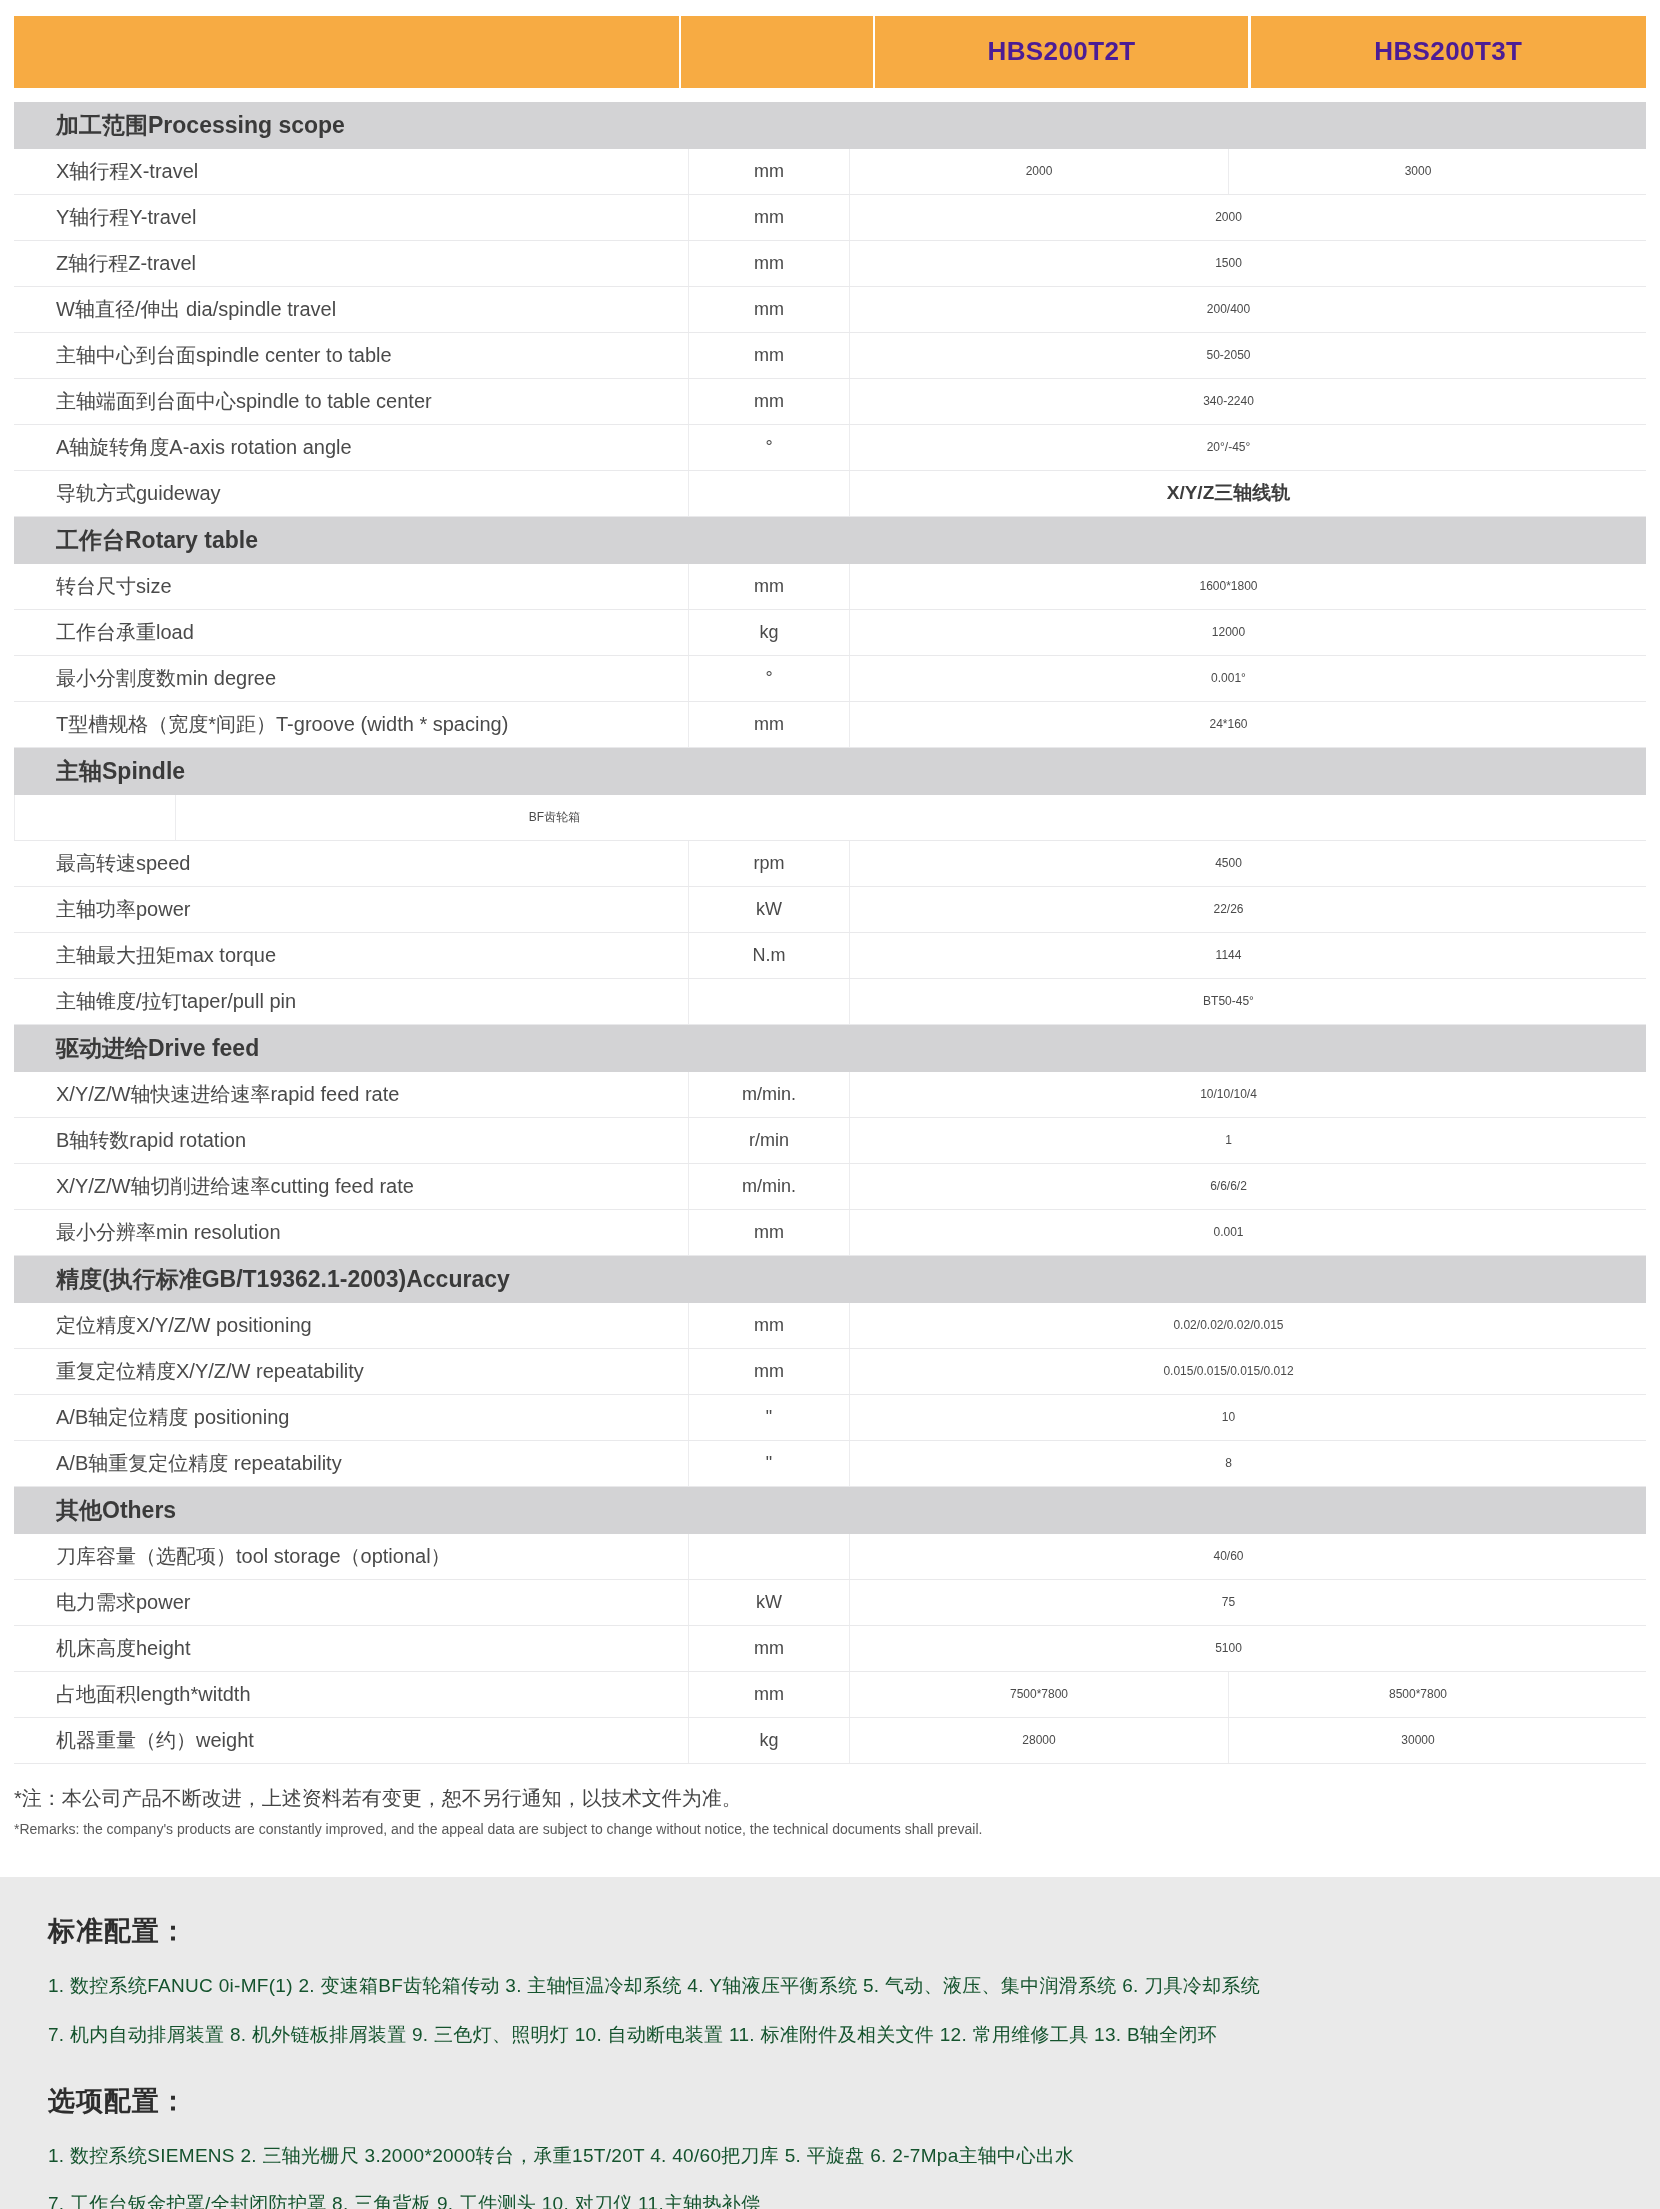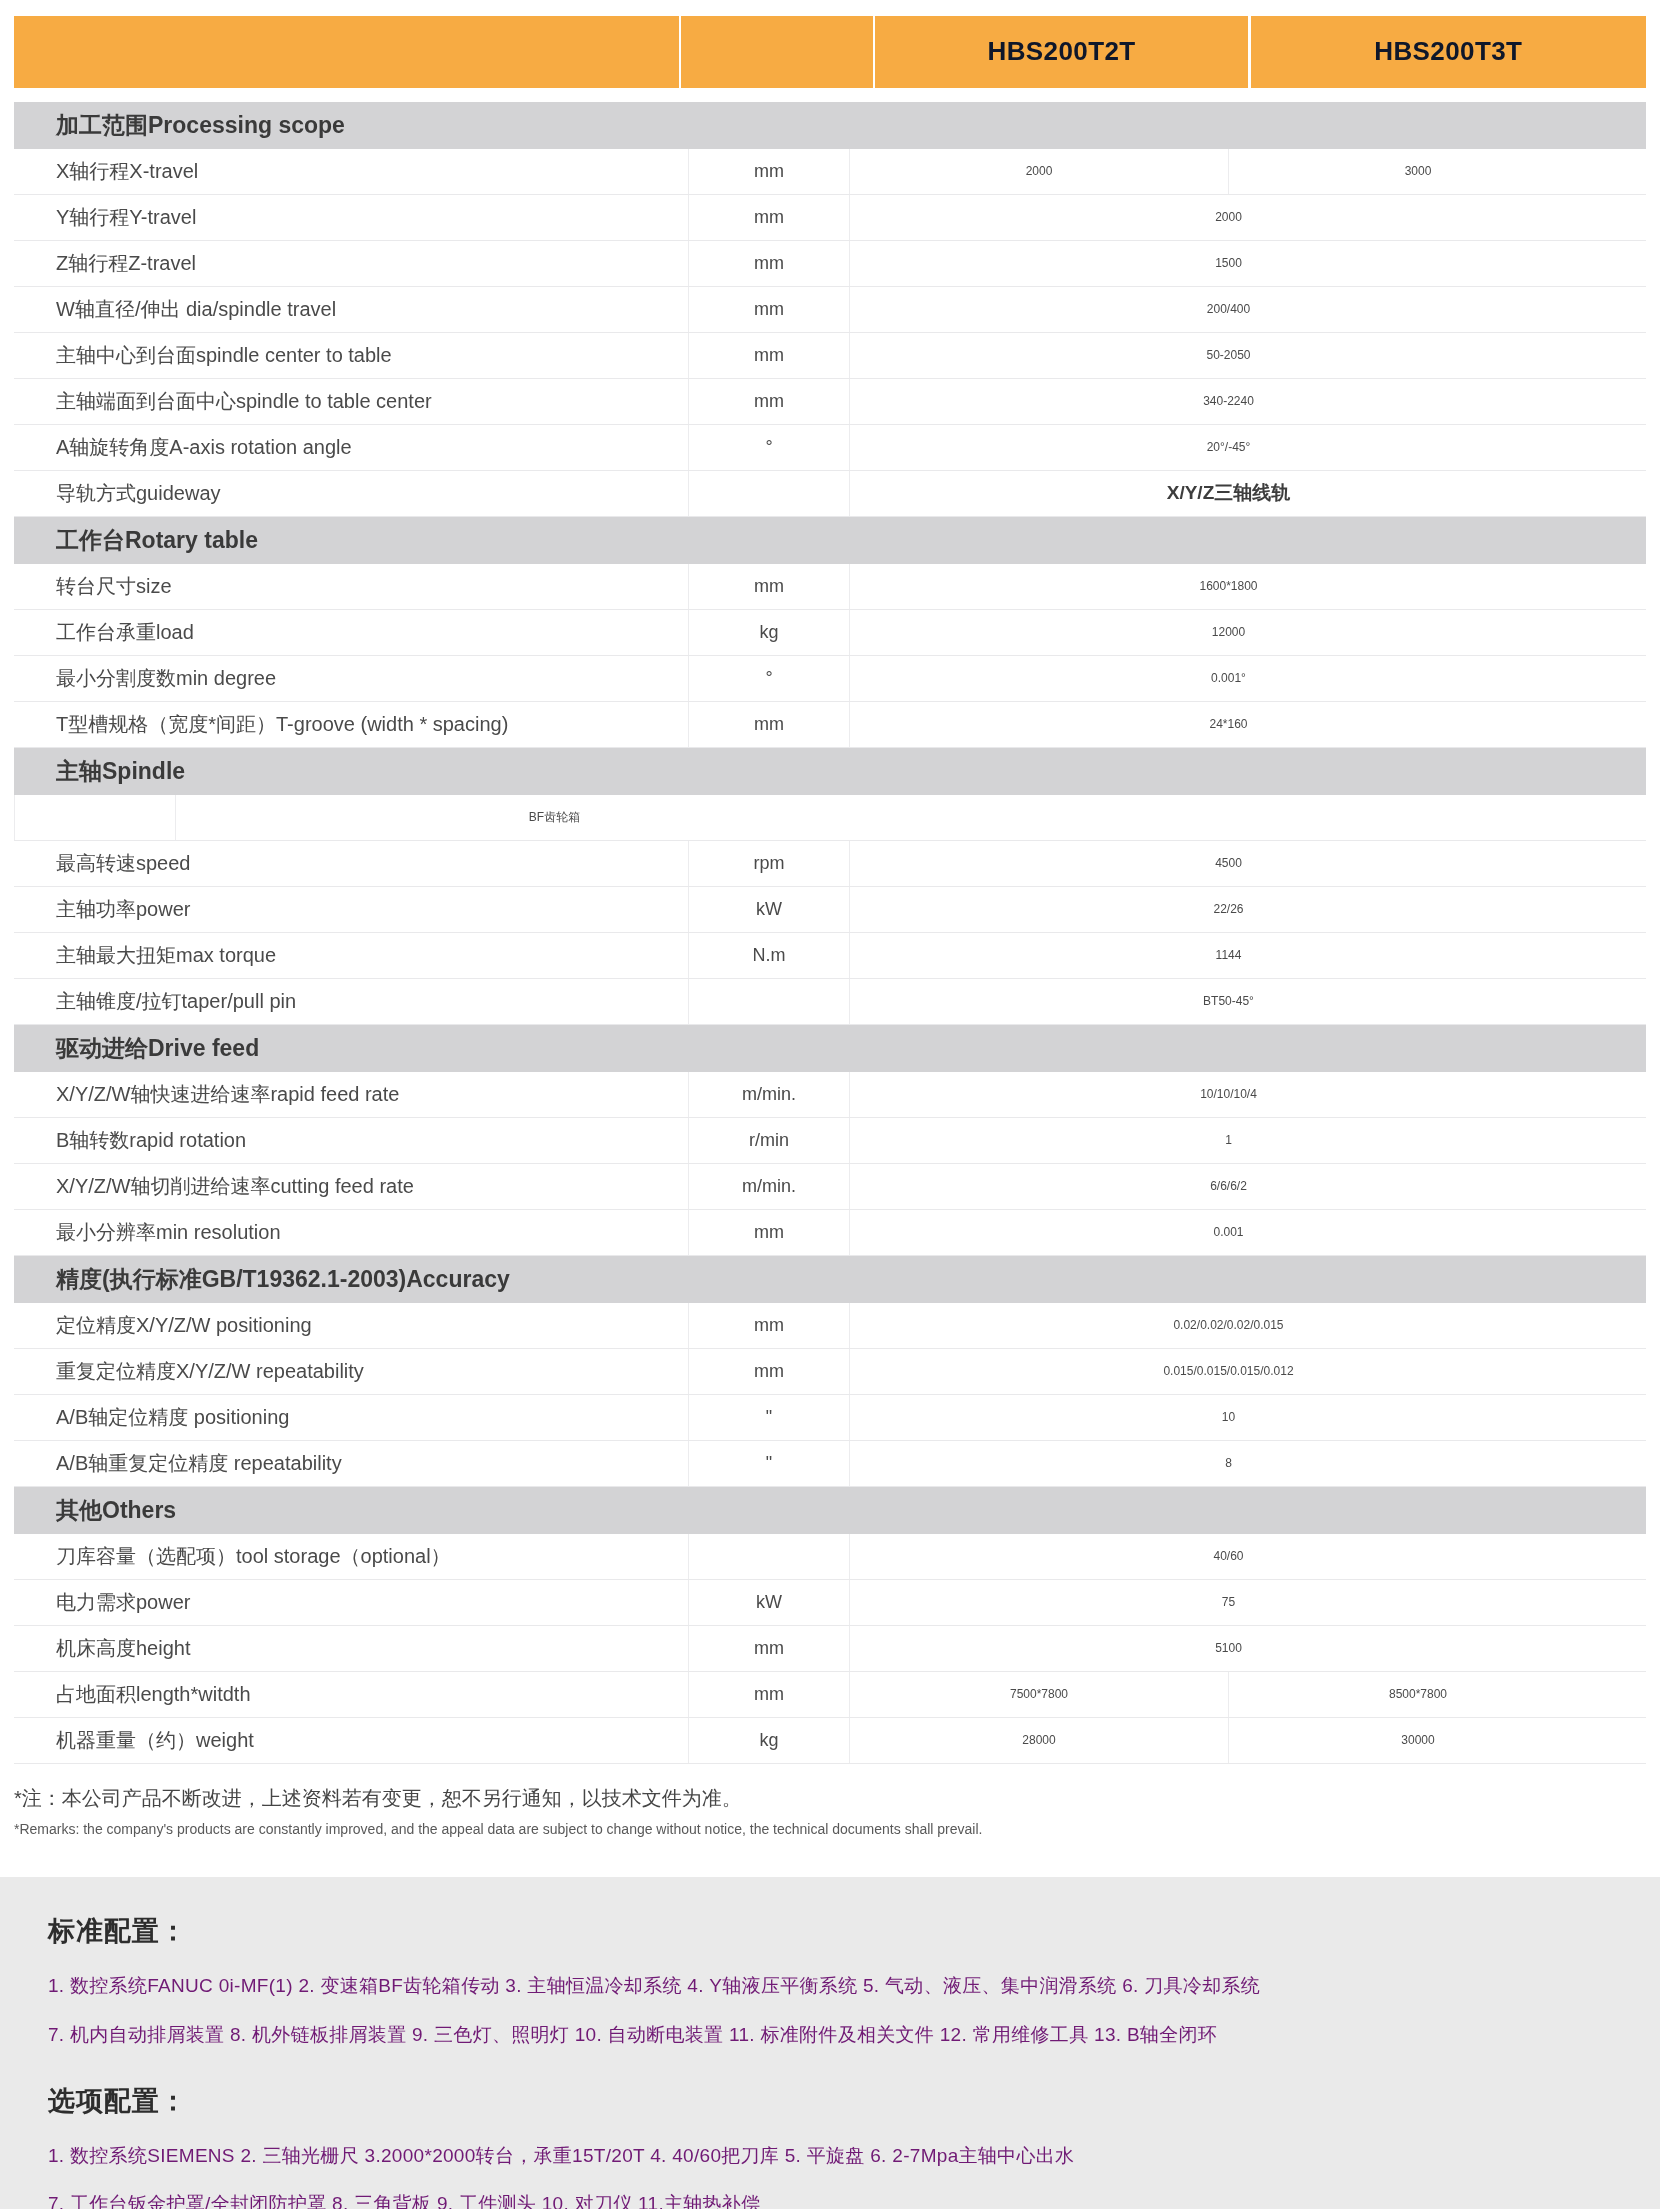--- a/index.html
+++ b/index.html
@@ -19,21 +19,21 @@
     height: 72px;
     display: flex;
     gap: 2.6px;
   }
   .model-header .mh-cell { background: #F7AB43; height: 100%; }
   .mh-label { width: 674px; }
   .mh-unit  { width: 194px; }
   .mh-model {
     width: 378px;
     display: flex; align-items: center; justify-content: center;
-    color: #0f172a; font-weight: bold; font-size: 26px;
+    color: #4c1d95; font-weight: bold; font-size: 26px;
     letter-spacing: 0.4px;
   }
   .mh-model:last-child { width: 401px; }
 
   
   .spec-table { margin: 14px 14px 0 14px; }
   .section-header {
     height: 47px;
     background: #D3D3D5;
     display: flex; align-items: center;
@@ -80,21 +80,21 @@
     width: 1660px;
     background: #EAEAEA;
     padding: 36px 48px 40px 48px;
   }
   .config-heading {
     font-size: 27px; font-weight: bold; color: #2D2D2D;
     margin-bottom: 24px; letter-spacing: 0.9px;
   }
   .config-heading.second { margin-top: 35px; }
   .config-line {
-    font-size: 19px; color: #701a75;
+    font-size: 19px; color: #14532d;
     margin-bottom: 22.5px; letter-spacing: 0.3px;
   }
   .config-line:last-child { margin-bottom: 0; }
 </style>
 </head>
 <body>
 
 <div class="page">
 
   <div class="model-header">

